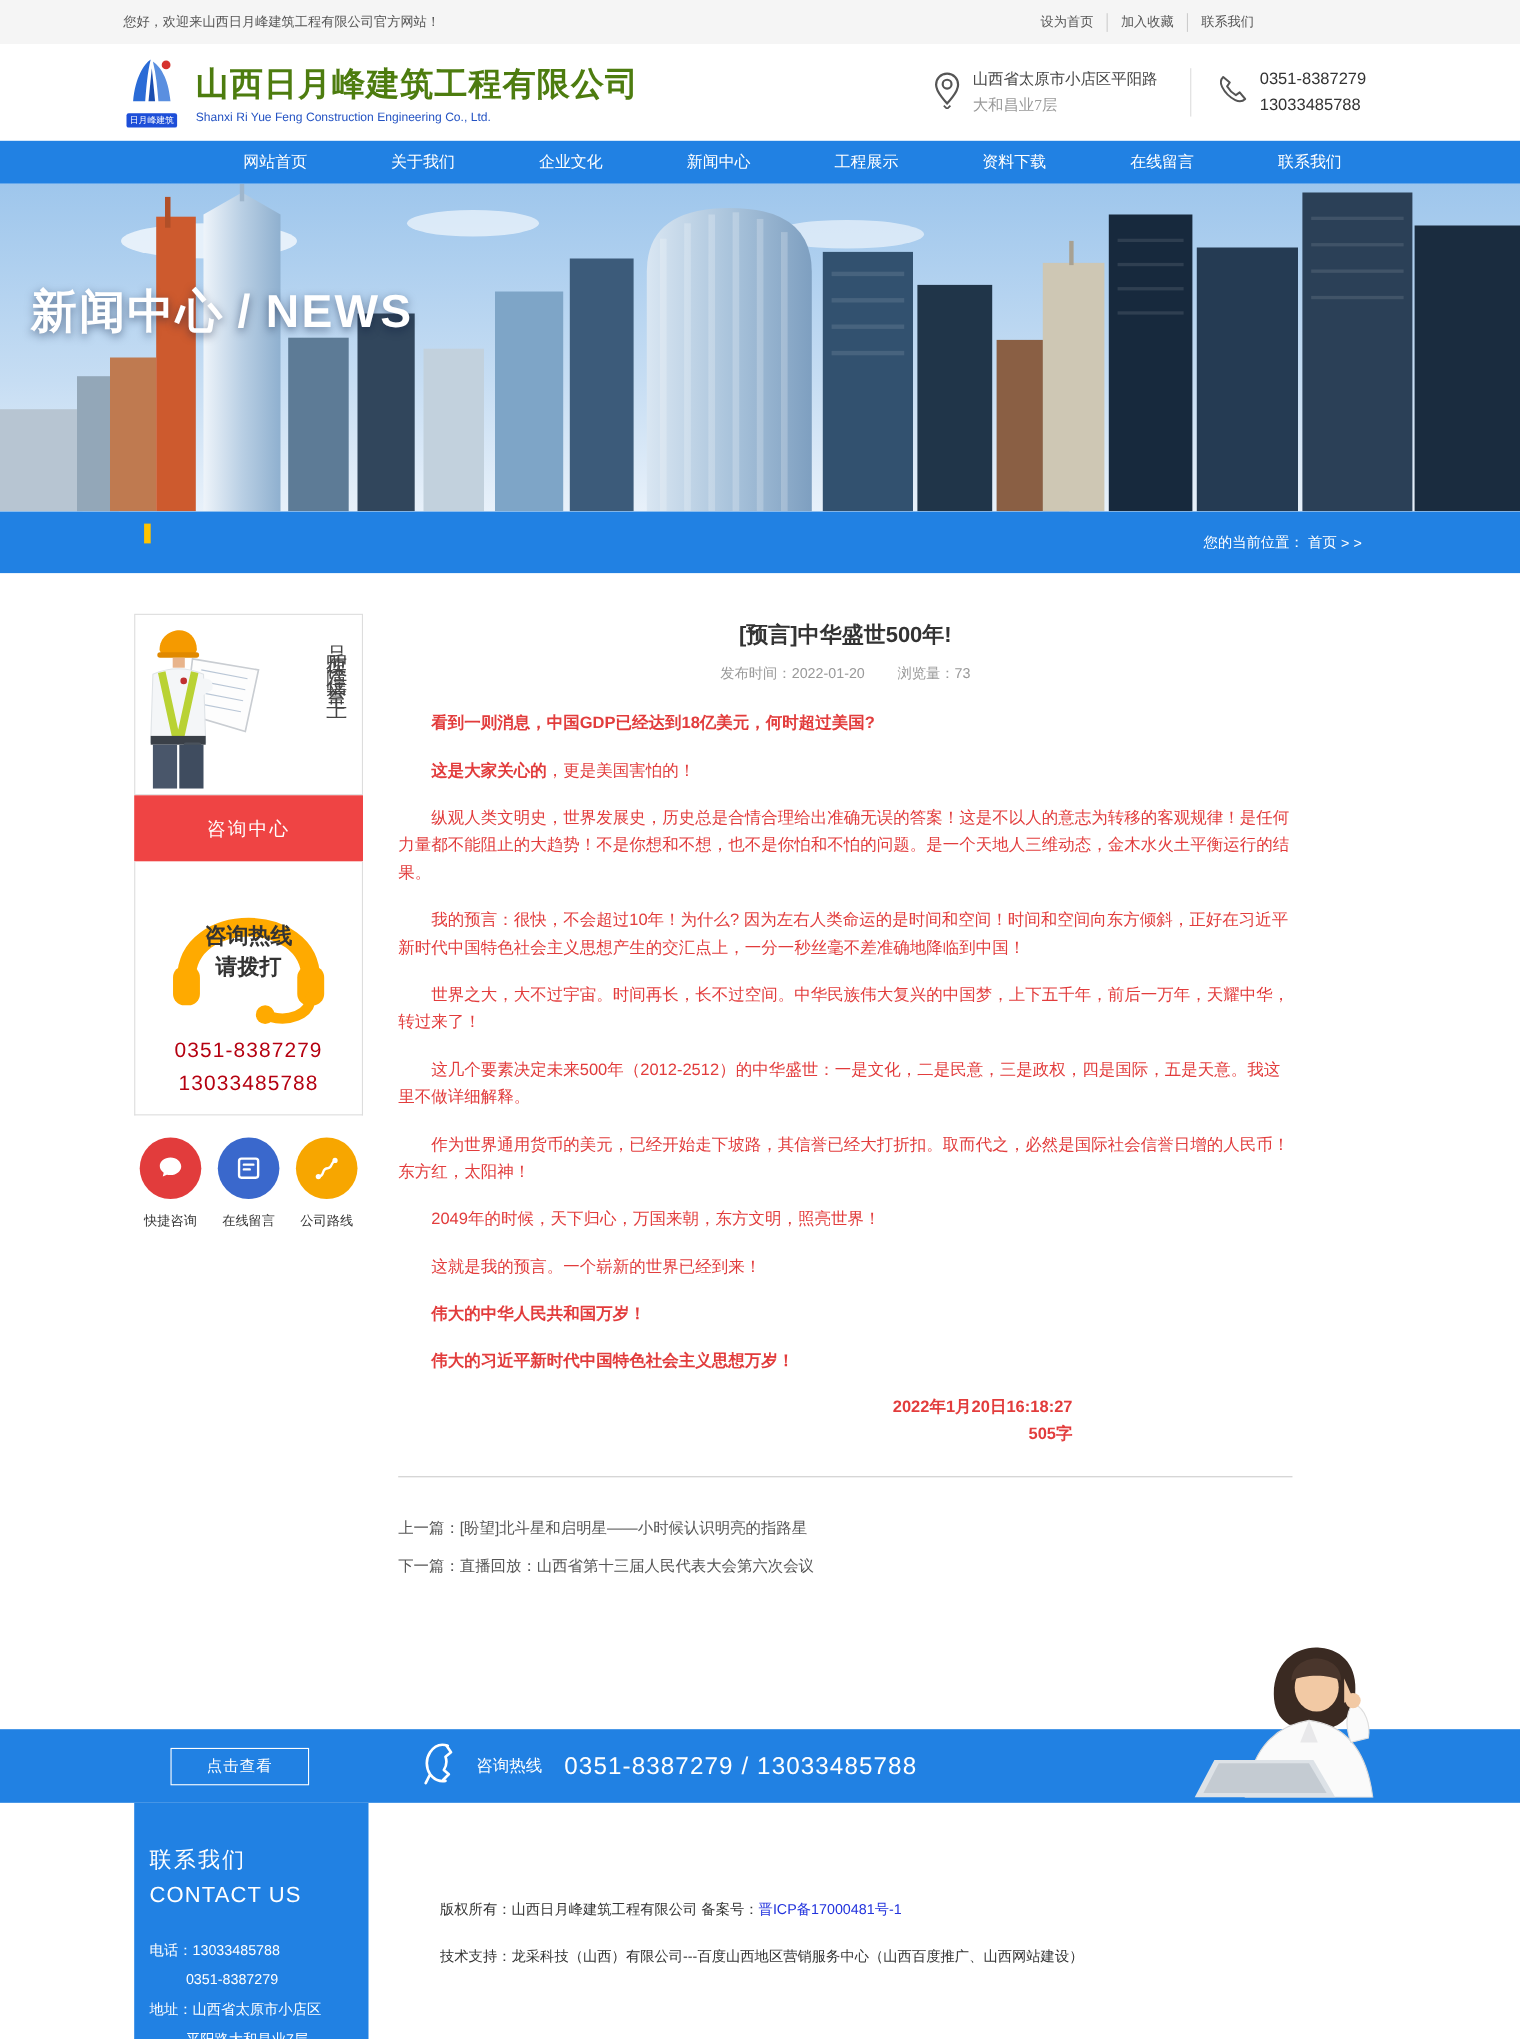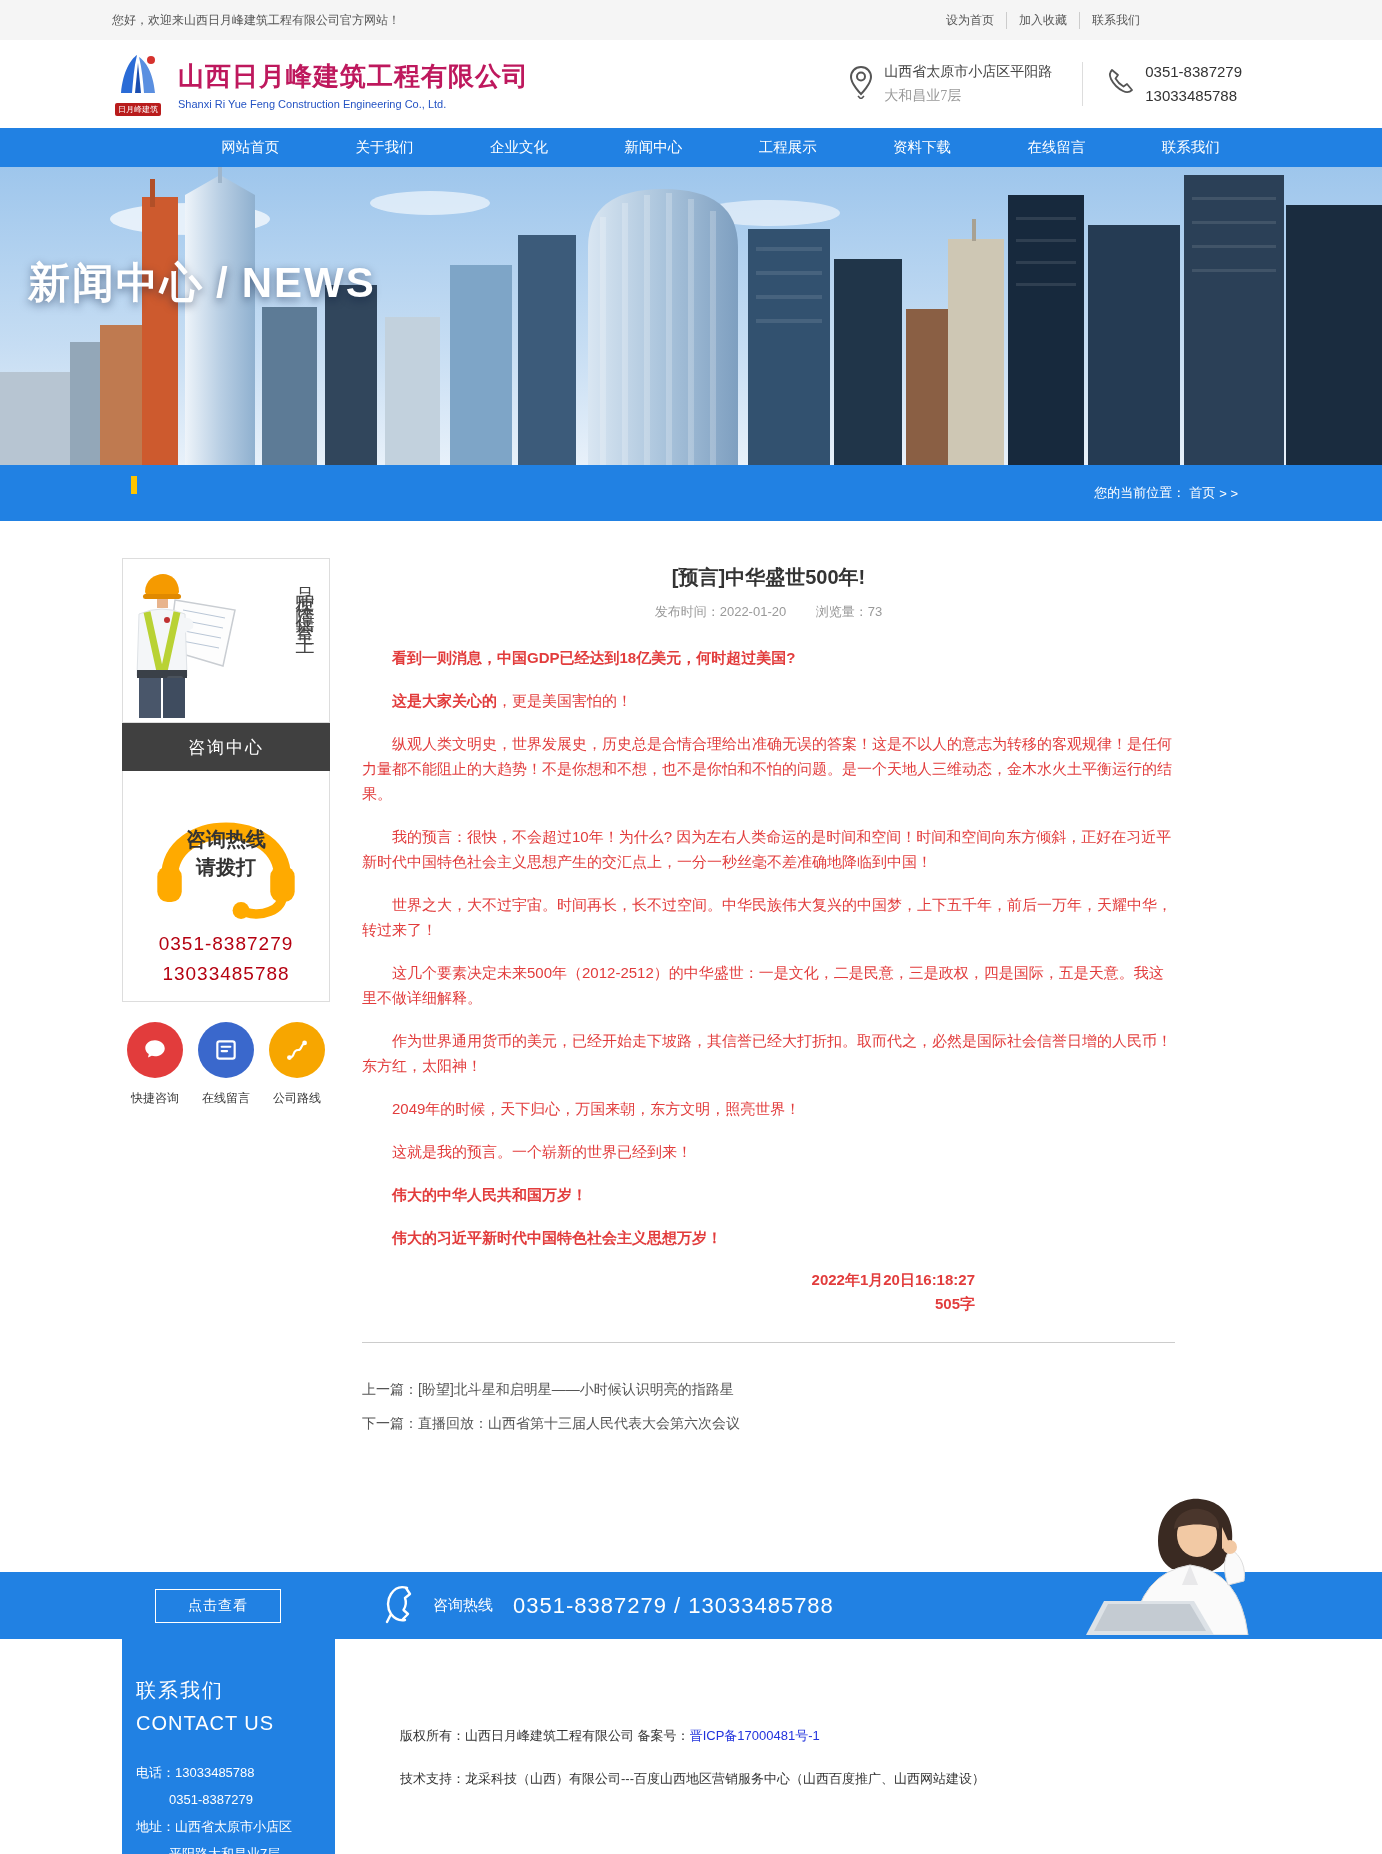--- a/index.html
+++ b/index.html
@@ -10,23 +10,23 @@
   
   .topbar{ height:40px; background:#f5f5f5; display:flex; align-items:center; justify-content:space-between;
            padding:0 230px 0 112px; font-size:12px; color:#555; }
   .tb-links{ display:flex; align-items:center; }
   .tb-link{ padding:0 12px; cursor:pointer; color:#555; }
   .tb-link + .tb-link{ border-left:1px solid #ccc; }
 
   
   .header{ height:88px; display:flex; align-items:center; padding:0 140px 0 110px; background:#fff; }
   .logo{ display:flex; flex-direction:column; align-items:center; width:56px; }
-  .logo-tag{ margin-top:2px; background:#b91c1c; color:#fff; font-size:8px; padding:1px 3px; border-radius:2px; white-space:nowrap; }
+  .logo-tag{ margin-top:2px; background:#1d4ed8; color:#fff; font-size:8px; padding:1px 3px; border-radius:2px; white-space:nowrap; }
   .logo-text{ margin-left:12px; }
-  .company-cn{ font-size:26px; font-weight:bold; color:#be185d; letter-spacing:1px; }
+  .company-cn{ font-size:30px; font-weight:bold; color:#4d7c0f; letter-spacing:1px; }
   .company-en{ font-size:11px; color:#2453c3; margin-top:4px; }
   .header-right{ margin-left:auto; display:flex; align-items:center; }
   .addr{ display:flex; align-items:center; }
   .addr-text{ margin-left:10px; font-size:14px;font-family:Liberation Serif, serif; }
   .addr-l1{ color:#444; }
   .addr-l2{ color:#999; margin-top:6px; }
   .hdr-div{ width:1px; height:44px; background:#ddd; margin:0 22px 0 30px; }
   .phones{ margin-left:10px; font-size:15px; color:#333; line-height:24px; }
 
   
@@ -46,21 +46,21 @@
              justify-content:flex-end; padding-right:144px; color:#fff; font-size:13px; }
   .crumb-tick{ position:absolute; left:131px; top:11px; width:6px; height:18px; background:#ffc400; }
   .crumb-home{ margin:0 4px; cursor:pointer; color:#fff; }
 
   
   .main{ display:flex; align-items:flex-start; padding:0 55px 0 112px; height:1051px; }
   .sidebar{ width:208px; margin-left:10px; margin-top:37px; flex:none; }
   .side-box1{ height:165px; border:1px solid #ddd; display:flex; justify-content:space-between; overflow:hidden; }
   .worker{ align-self:flex-end; }
   .slogans{ writing-mode:vertical-rl; font-size:19px; color:#444; letter-spacing:7px; line-height:27px; padding:12px 10px 0 0; }
-  .side-consult{ height:48px; background:#404040; color:#fff; font-size:17px; display:flex; align-items:center; justify-content:center; letter-spacing:2px; }
+  .side-consult{ height:60px; background:#ef4444; color:#fff; font-size:17px; display:flex; align-items:center; justify-content:center; letter-spacing:2px; }
   .side-box2{ border:1px solid #ddd; border-top:none; text-align:center; padding:14px 0 12px; }
   .headset-wrap{ position:relative; width:160px; height:136px; margin:0 auto; }
   .headset-text{ position:absolute; left:0; right:0; top:40px; font-size:20px; font-weight:bold; color:#333; line-height:28px; }
   .side-phones{ margin-top:8px; font-size:19px; color:var(--phone-red); line-height:30px; letter-spacing:1px; font-weight:500; }
   .side-circles{ display:flex; justify-content:space-between; margin-top:20px; padding:0 1px; }
   .qitem{ width:64px; text-align:center; cursor:pointer; }
   .qcirc{ width:56px; height:56px; border-radius:50%; margin:0 auto; display:flex; align-items:center; justify-content:center; }
   .qlabel{ margin-top:12px; font-size:12px; color:#333; }
 
   

